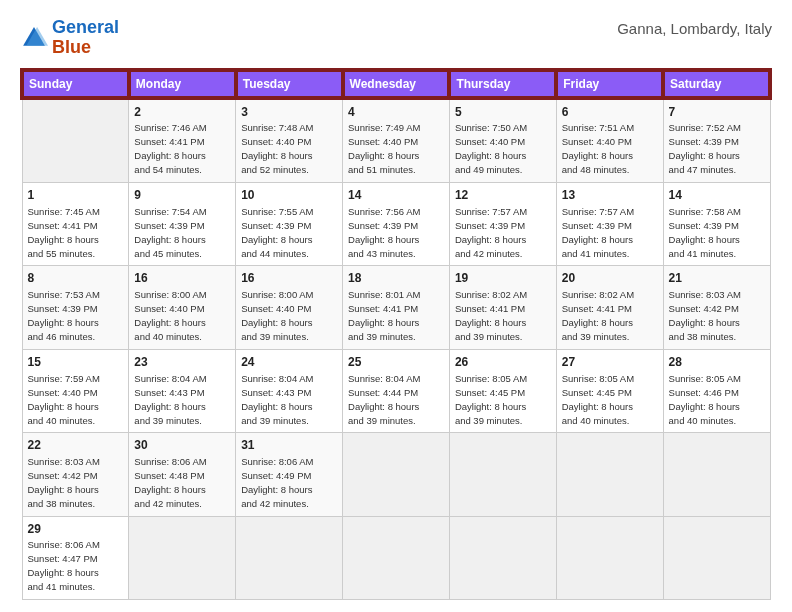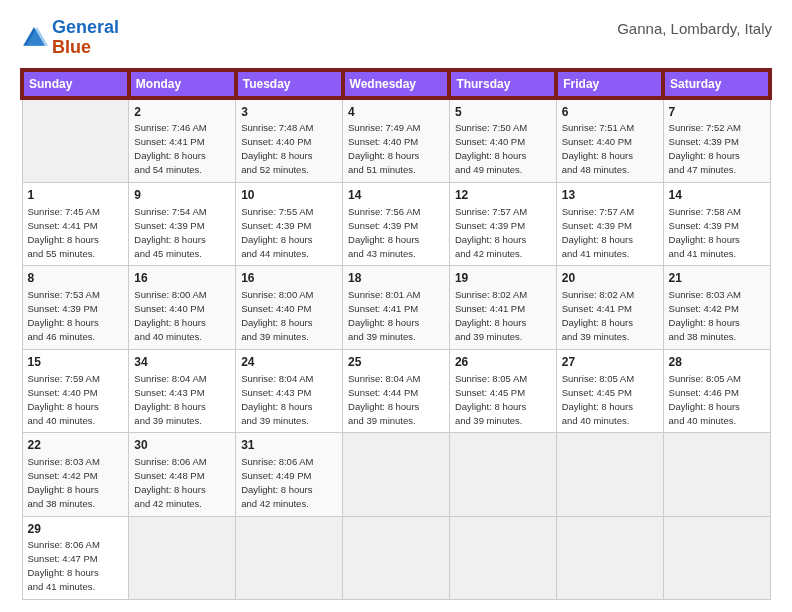--- a/index.html
+++ b/index.html
@@ -176,21 +176,21 @@
           <td><span class="day-num">19</span>
         <span class="day-info">Sunrise: 8:02 AM<br>Sunset: 4:41 PM<br>Daylight: 8 hours<br>and 39 minutes.</span></td>
           <td><span class="day-num">20</span>
         <span class="day-info">Sunrise: 8:02 AM<br>Sunset: 4:41 PM<br>Daylight: 8 hours<br>and 39 minutes.</span></td>
           <td><span class="day-num">21</span>
         <span class="day-info">Sunrise: 8:03 AM<br>Sunset: 4:42 PM<br>Daylight: 8 hours<br>and 38 minutes.</span></td>
         </tr>
         <tr>
           <td><span class="day-num">15</span>
         <span class="day-info">Sunrise: 7:59 AM<br>Sunset: 4:40 PM<br>Daylight: 8 hours<br>and 40 minutes.</span></td>
-          <td><span class="day-num">34</span>
+          <td><span class="day-num">23</span>
         <span class="day-info">Sunrise: 8:04 AM<br>Sunset: 4:43 PM<br>Daylight: 8 hours<br>and 39 minutes.</span></td>
           <td><span class="day-num">24</span>
         <span class="day-info">Sunrise: 8:04 AM<br>Sunset: 4:43 PM<br>Daylight: 8 hours<br>and 39 minutes.</span></td>
           <td><span class="day-num">25</span>
         <span class="day-info">Sunrise: 8:04 AM<br>Sunset: 4:44 PM<br>Daylight: 8 hours<br>and 39 minutes.</span></td>
           <td><span class="day-num">26</span>
         <span class="day-info">Sunrise: 8:05 AM<br>Sunset: 4:45 PM<br>Daylight: 8 hours<br>and 39 minutes.</span></td>
           <td><span class="day-num">27</span>
         <span class="day-info">Sunrise: 8:05 AM<br>Sunset: 4:45 PM<br>Daylight: 8 hours<br>and 40 minutes.</span></td>
           <td><span class="day-num">28</span>

